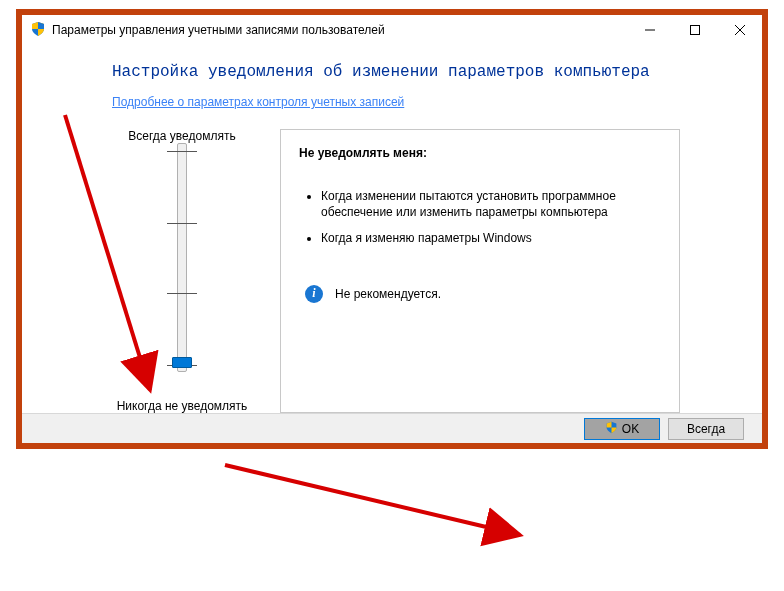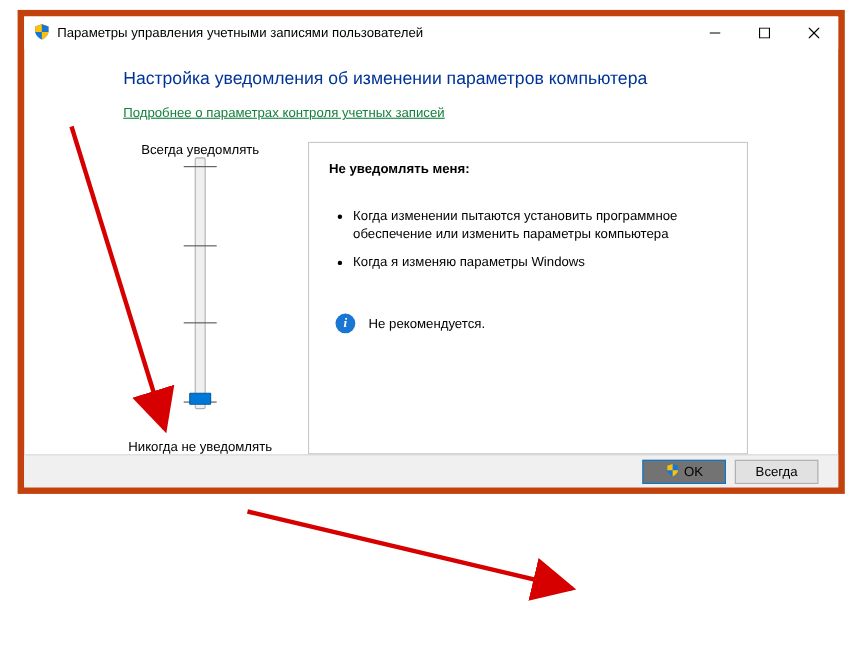--- a/index.html
+++ b/index.html
@@ -42,29 +42,30 @@
   .content {
     flex: 1;
     padding: 18px 60px 0 90px;
     position: relative;
   }
   .heading {
     color: #003399;
     font-size: 16px;
     font-weight: 400;
     margin-bottom: 14px;
+    font-family: Liberation Mono, monospace;
   }
   .desc {
     font-size: 12px;
     color: #000;
     line-height: 1.35;
     margin-bottom: 3px;
   }
   .link {
-    color: #15803d;
+    color: #3b82f6;
     text-decoration: underline;
     font-size: 12px;
     display: inline-block;
     margin-bottom: 20px;
     cursor: pointer;
   }
   .slider-area {
     display: flex;
   }
   .slider-col {
@@ -165,21 +166,21 @@
     height: 22px;
     background: #e1e1e1;
     border: 1px solid #adadad;
     font-size: 12px;
     display: flex; align-items: center; justify-content: center;
     padding: 0 10px;
     cursor: pointer;
   }
   .btn.primary {
     border: 1.5px solid #0078d7;
-    background: #737373;
+    background: #a3a3a3;
   }
   .btn .shield-mini { margin-right: 4px; }
 
   
   .arrow {
     position: absolute;
     pointer-events: none;
   }
 </style>
 </head>

